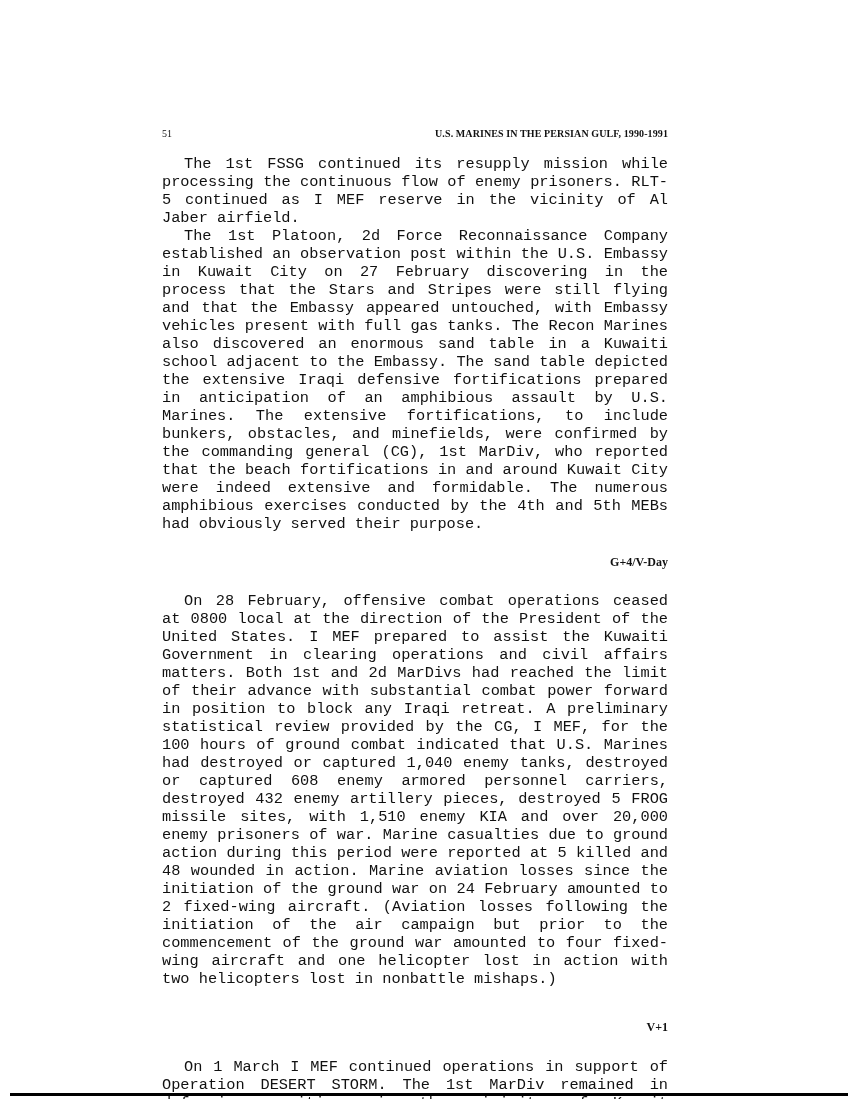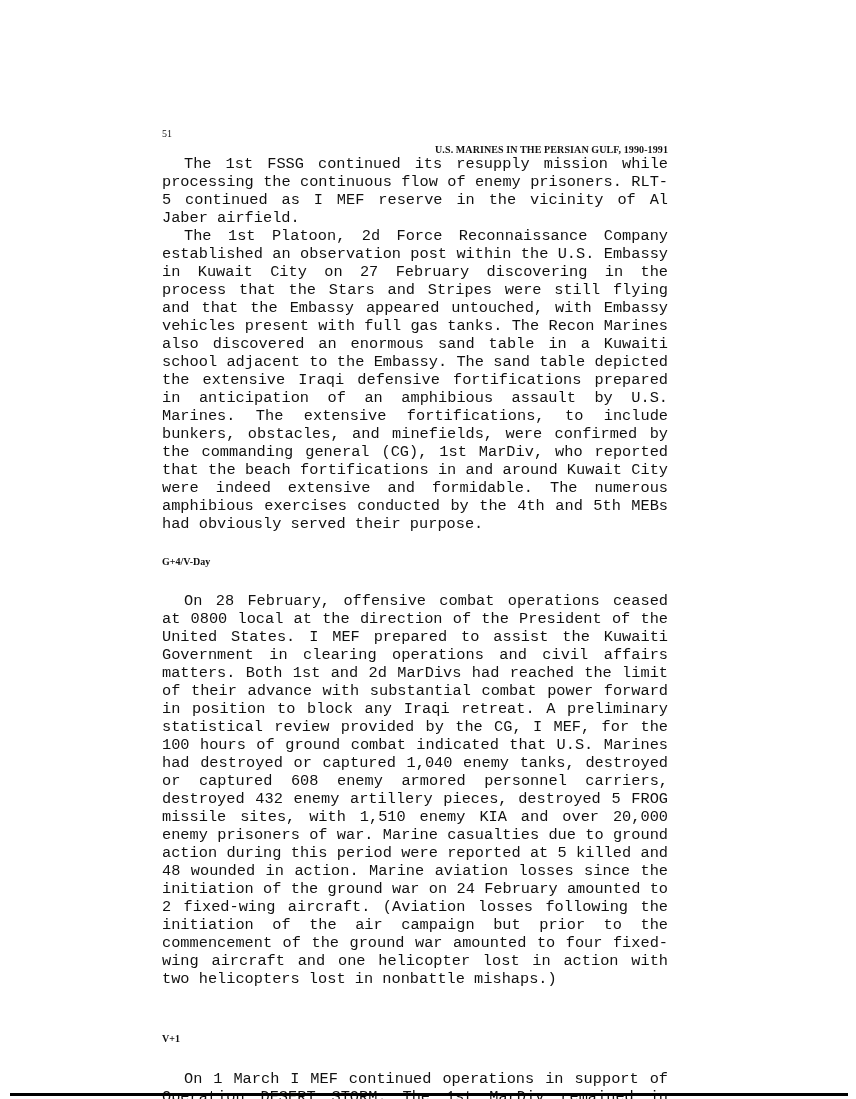--- a/index.html
+++ b/index.html
@@ -1,27 +1,27 @@
 <!DOCTYPE html>
 <html><head>
 <meta charset="utf-8">
 <style>
   html, body { margin: 0; padding: 0; background: #ffffff; }
   body { width: 856px; height: 1099px; position: relative; overflow: hidden;
          font-family: "Liberation Serif", "DejaVu Serif", serif; color: #111; }
   .running-head { position: absolute; top: 128px; left: 162px; width: 506px;
                   font-size: 10px; font-weight: bold; }
   .running-head .pnum { position: absolute; left: 0; top: 0; font-weight: normal; }
-  .running-head .rtitle { position: absolute; right: 0; top: 0; letter-spacing: 0.1px; margin-top: 16px; }
+  .running-head .rtitle { position: absolute; right: 0; top: 0; letter-spacing: 0.1px; }
   .body { position: absolute; top: 155px; left: 162px; width: 506px;
           font-size: 15.3px; line-height: 18px; text-align: justify; }
   .body p { margin: 0; }
   .body p.indent { text-indent: 22px; font-family: Liberation Mono, monospace; }
-  .heading { text-align: left; font-weight: bold; margin: 20px 0 21px 0; font-size: 10px; }
-  .heading.h2 { margin: 42px 0 22px 0; }
+  .heading { text-align: right; font-weight: bold; margin: 20px 0 21px 0; font-size: 12px; }
+  .heading.h2 { margin: 30px 0 22px 0; }
   .rule { position: absolute; left: 10px; width: 838px; top: 1093px; height: 3px; background: #000; }
 </style>
 </head>
 <body>
 
 <div class="running-head">
   <span class="pnum">51</span>
   <span class="rtitle">U.S. MARINES IN THE PERSIAN GULF, 1990-1991</span>
 </div>
 

